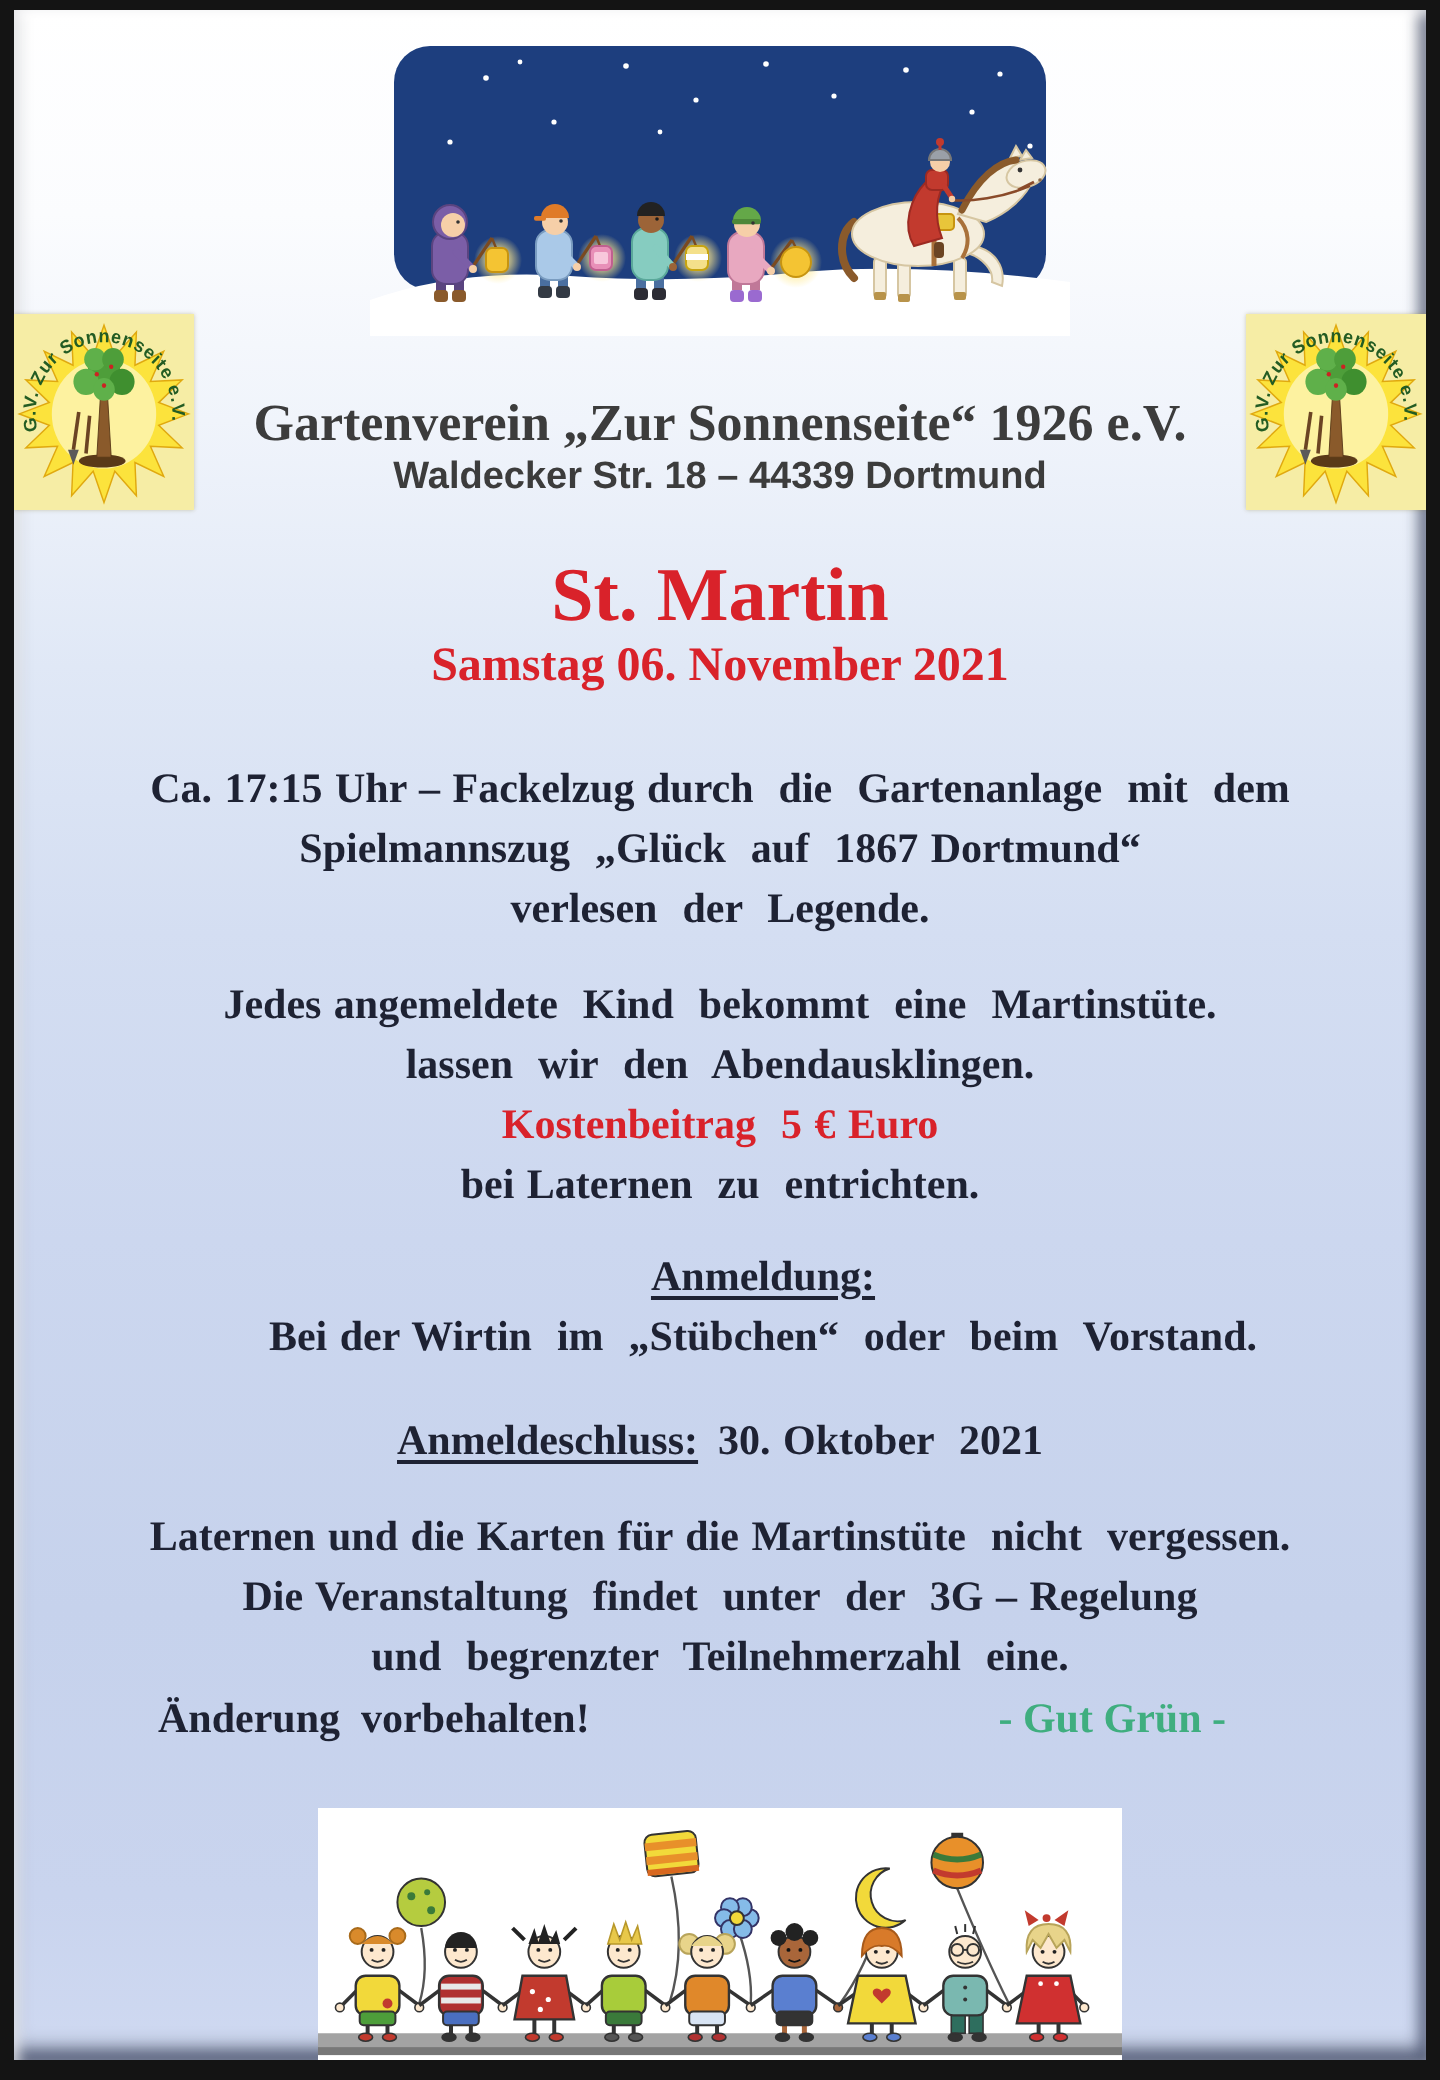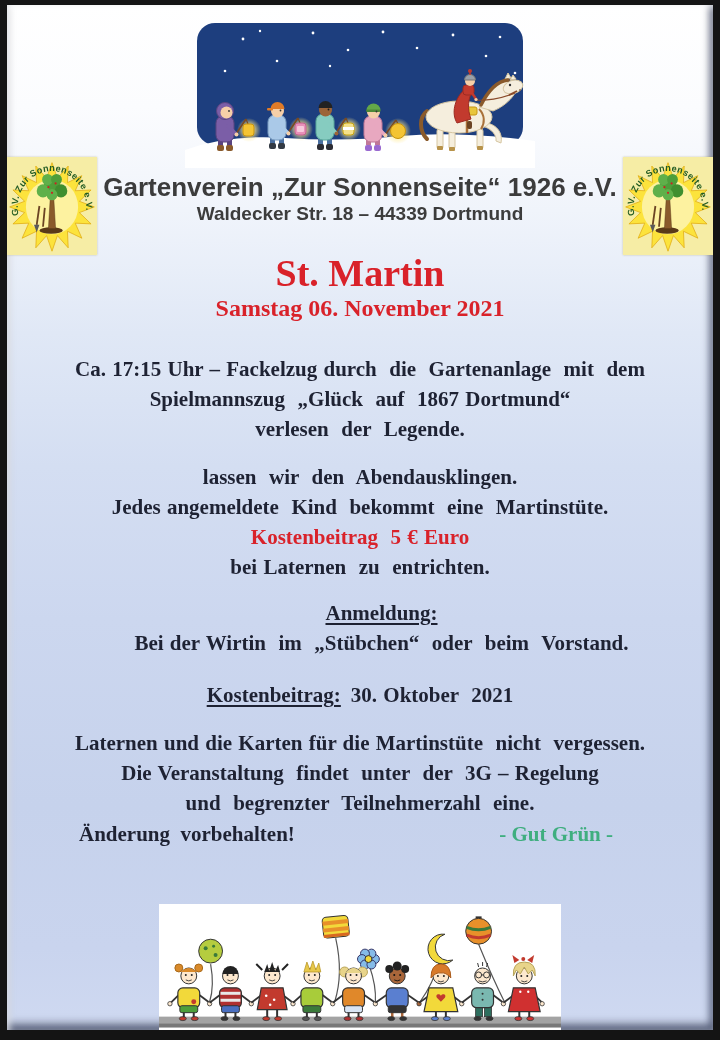--- a/index.html
+++ b/index.html
@@ -16,21 +16,21 @@
       #ffffff 0%, #fbfcfe 10%, #f0f4fb 20%, #e0e8f6 32%,
       #d4def2 45%, #ccd7ef 60%, #c6d2ec 78%, #c9d4ee 92%, #cfd9f1 100%);
     box-shadow: inset 3px 3px 6px rgba(255,255,255,.65),
                 inset -4px -4px 7px rgba(45,55,85,.55),
                 inset 0 -7px 9px rgba(20,25,40,.35);
   }
   .top-illu{display:block;margin:18px auto 0 auto;}
   .logo-box{position:absolute;top:152px;width:90px;height:98px;background:#f6eda5;box-shadow:0 0 2px rgba(120,110,40,.35);}
   .logo-left{left:0;}
   .logo-right{right:0;}
-  .club{margin-top:4px;text-align:center;font-family:Liberation Sans, sans-serif;font-weight:bold;font-size:26px;line-height:30px;color:#3c3c3c;white-space:pre-wrap;}
+  .club{margin-top:29px;text-align:center;font-family:Liberation Serif, serif;font-weight:bold;font-size:26px;line-height:30px;color:#3c3c3c;white-space:pre-wrap;}
   .address{text-align:center;font-family:"Liberation Sans",sans-serif;font-weight:bold;font-size:19px;line-height:24px;color:#3c3c3c;white-space:pre-wrap;}
   .title{margin-top:26px;text-align:center;font-weight:bold;font-size:38px;line-height:42px;color:#d9222a;}
   .date{text-align:center;font-weight:bold;font-size:24px;line-height:28px;color:#d9222a;}
   .para{text-align:center;font-weight:bold;font-size:21px;line-height:30px;color:#1e2233;word-spacing:1px;}
   .para .ln, .ln{white-space:pre-wrap;display:block;}
   .p-schedule{margin-top:32px;}
   .p-food{margin-top:18px;}
   .red{color:#d9222a;}
   .p-reg{margin-top:16px;padding-left:43px;}
   .u{text-decoration:underline;text-decoration-thickness:2px;text-underline-offset:3px;}
@@ -244,33 +244,33 @@
     <div class="title">St. Martin</div>
     <div class="date">Samstag 06. November 2021</div>
 
     <div class="para p-schedule">
       <span class="ln">Ca. 17:15 Uhr – Fackelzug durch  die  Gartenanlage  mit  dem</span>
       <span class="ln">Spielmannszug  „Glück  auf  1867 Dortmund“</span>
       <span class="ln">verlesen  der  Legende.</span>
     </div>
 
     <div class="para p-food">
+      <span class="ln">Jedes angemeldete  Kind  bekommt  eine  Martinstüte.</span>
       <span class="ln">lassen  wir  den  Abendausklingen.</span>
-      <span class="ln">Jedes angemeldete  Kind  bekommt  eine  Martinstüte.</span>
       <span class="ln red">Kostenbeitrag  5 € Euro</span>
       <span class="ln">bei Laternen  zu  entrichten.</span>
     </div>
 
     <div class="para p-reg">
       <span class="ln u">Anmeldung:</span>
       <span class="ln">Bei der Wirtin  im  „Stübchen“  oder  beim  Vorstand.</span>
     </div>
 
     <div class="para p-deadline">
-      <span class="u" style="white-space:pre-wrap">Kostenbeitrag:</span><span class="val">30. Oktober  2021</span>
+      <span class="u" style="white-space:pre-wrap">Anmeldeschluss:</span><span class="val">30. Oktober  2021</span>
     </div>
 
     <div class="para p-notes">
       <span class="ln">Laternen und die Karten für die Martinstüte  nicht  vergessen.</span>
       <span class="ln">Die Veranstaltung  findet  unter  der  3G – Regelung</span>
       <span class="ln">und  begrenzter  Teilnehmerzahl  eine.</span>
     </div>
 
     <div class="footer">
       <span class="ln">Änderung  vorbehalten!</span>

